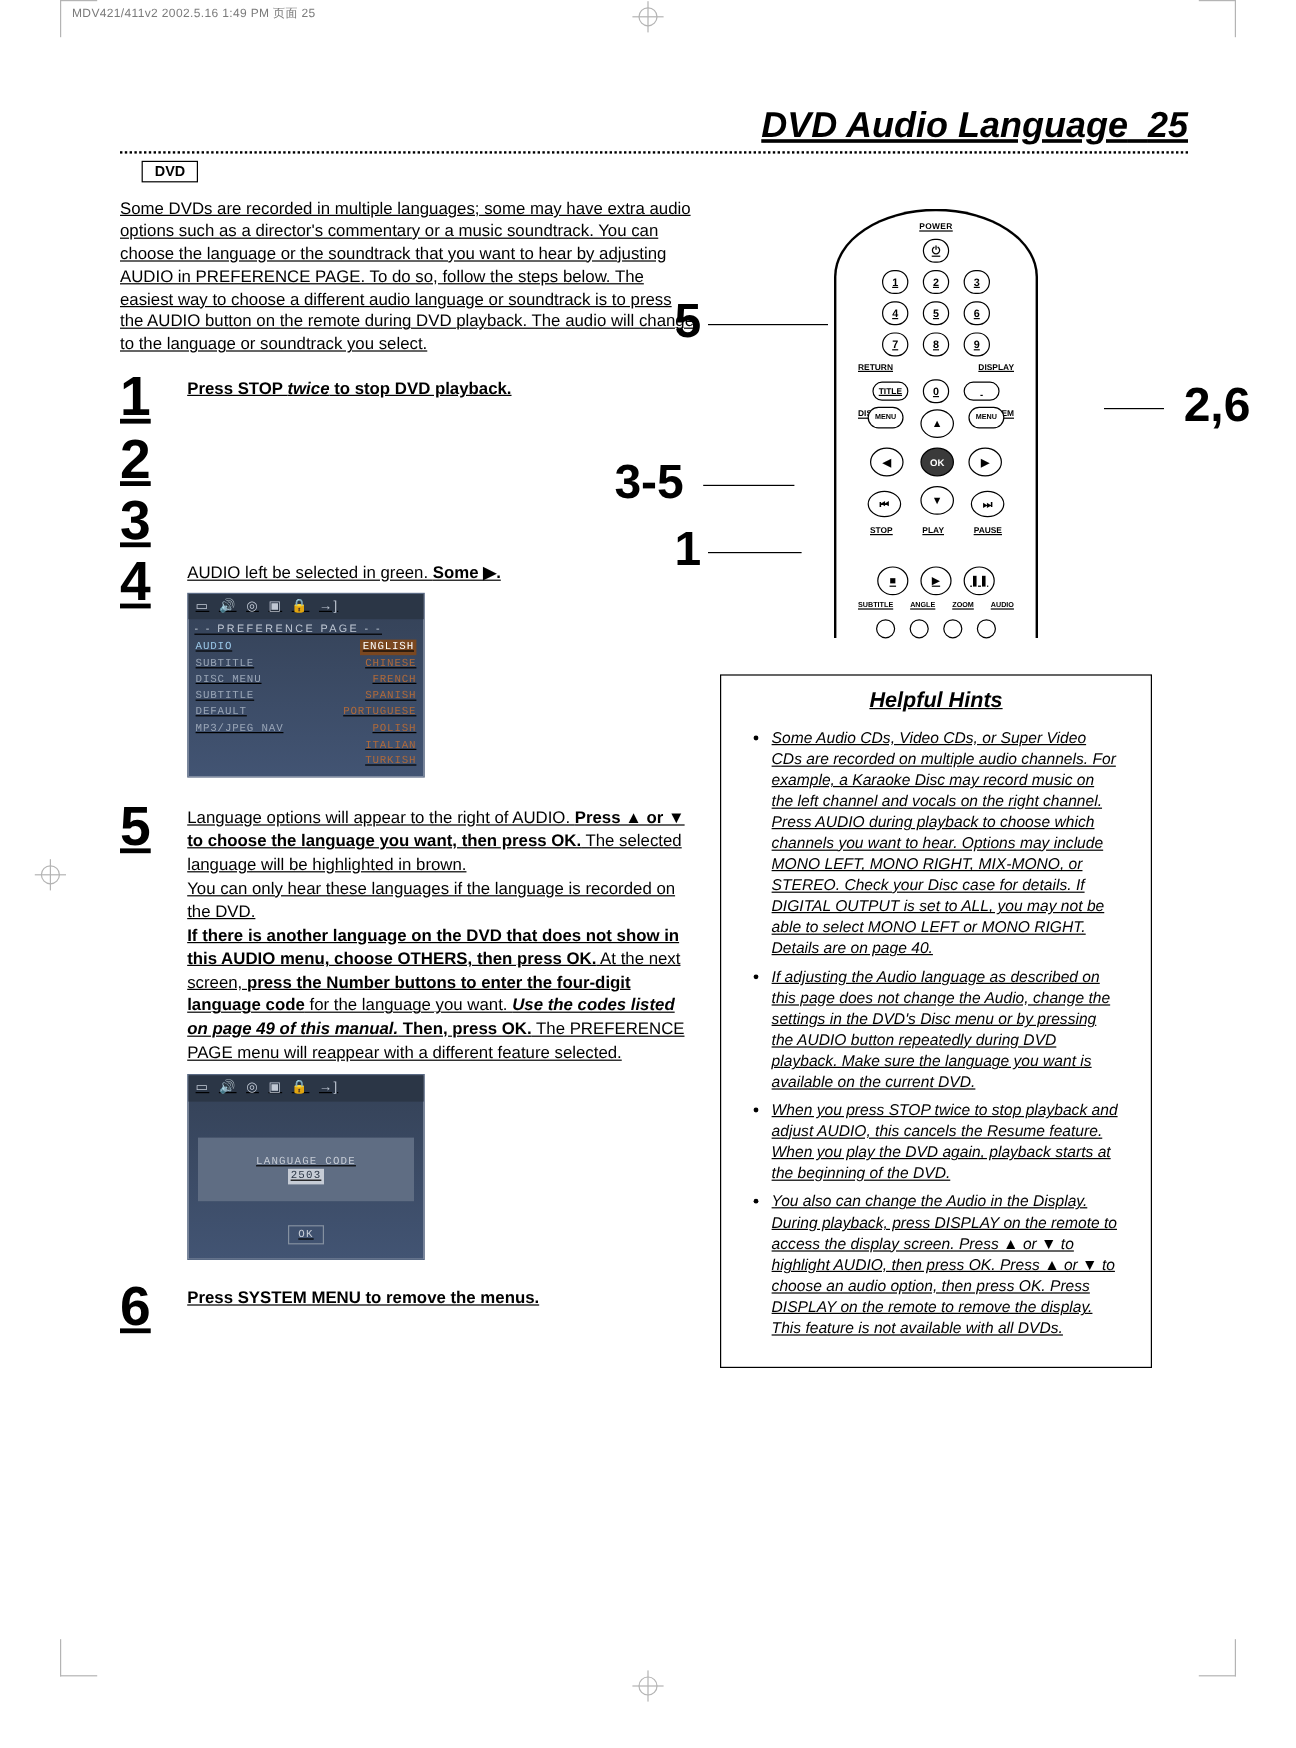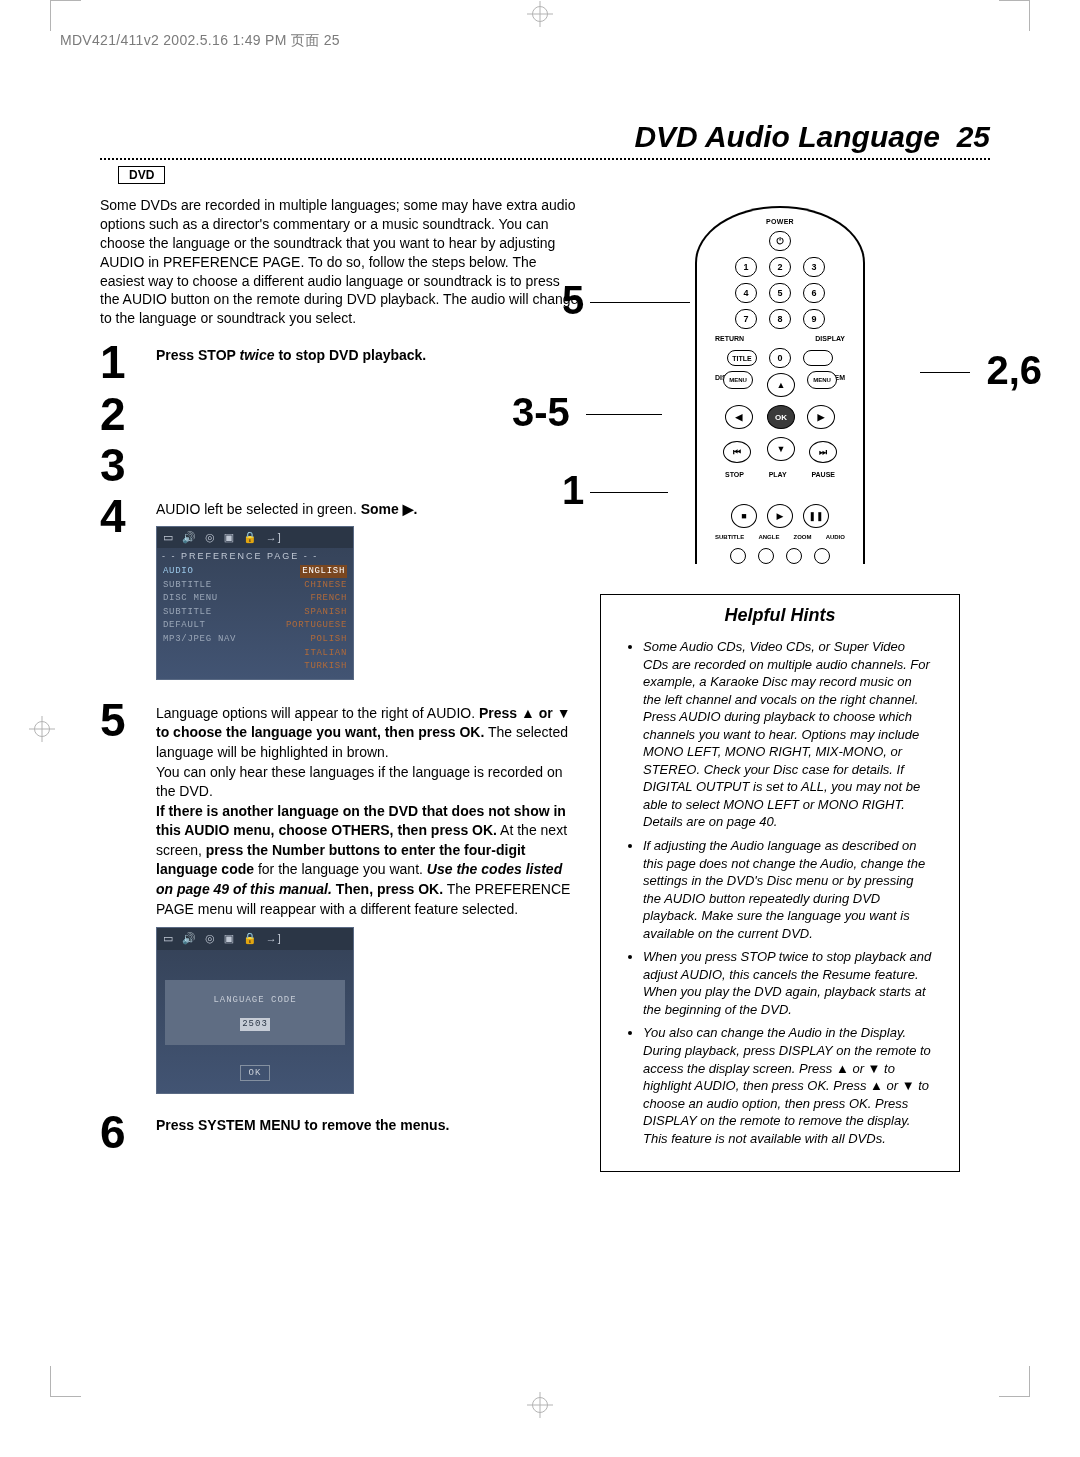--- a/index.html
+++ b/index.html
@@ -6,25 +6,24 @@
     margin: 0;
     padding: 0;
     background: #fff;
     font-family: Arial, Helvetica, sans-serif;
     width: 1080px;
     min-height: 1457px;
     color: #000;
     font-size: 14px;
   }
   .header-meta {
-    font-size: 14px;
+    font-size: 10px;
     color: #7b7b7b;
     padding: 4px 0 0 60px;
     letter-spacing: 0.3px;
-    margin-top: 28px;
   }
   .crop-marks {
     position: absolute;
     inset: 0;
     pointer-events: none;
   }
   .crop-marks .mark {
     position: absolute;
     width: 30px;
     height: 30px;
@@ -50,20 +49,21 @@
   }
   .crop-center::before { left: 50%; top: -6px; bottom: -6px; width: 1px; transform: translateX(-50%);}
   .crop-center::after { top: 50%; left: -6px; right: -6px; height: 1px; transform: translateY(-50%);}
   .crop-center.top { top: 14px; left: 50%; }
   .crop-center.bottom { bottom: 52px; left: 50%; transform: translate(-50%, 50%);}
   .crop-center.left { left: 42px; top: 50%; }
 
   .page {
     padding: 70px 90px 60px 100px;
     position: relative;
+    text-decoration: underline;
   }
   .title-row {
     text-align: right;
     font-weight: bold;
     font-style: italic;
     font-size: 30px;
     margin-bottom: 2px;
   }
   .title-row .page-num {
     font-style: italic;
@@ -184,21 +184,20 @@
     padding: 14px 4px;
     display: flex;
     justify-content: flex-end;
     align-items: center;
     flex-direction: column;
   }
   .screenshot2 .code-val {
     background: #c6ccd6;
     color: #2b3646;
     padding: 0 2px;
-    margin-top: 12px;
   }
   .screenshot2 .ok {
     display: block;
     margin: 0 auto 12px auto;
     width: 28px;
     text-align: center;
     border: 1px solid #8490a0;
     color: #c6ccd6;
     font-size: 9px;
     font-family: "Courier New", monospace;
@@ -280,21 +279,21 @@
     color: #000;
     line-height: 1;
   }
   .callout .line {
     position: absolute;
     height: 1px;
     background: #000;
   }
   .co-5 { top: 74px; left: -38px; }
   .co-5 .line { top: 22px; left: 28px; width: 100px; }
-  .co-35 { top: 186px; left: -88px; }
+  .co-35 { top: 208px; left: -88px; }
   .co-35 .line { top: 22px; left: 74px; width: 76px; }
   .co-1 { top: 264px; left: -38px; }
   .co-1 .line { top: 22px; left: 28px; width: 78px; }
   .co-26 { top: 144px; right: -82px; }
   .co-26 .line { top: 22px; right: 72px; width: 50px; }
 
   .hints {
     border: 1px solid #000;
     margin-top: 30px;
     padding: 10px 14px 12px 14px;

